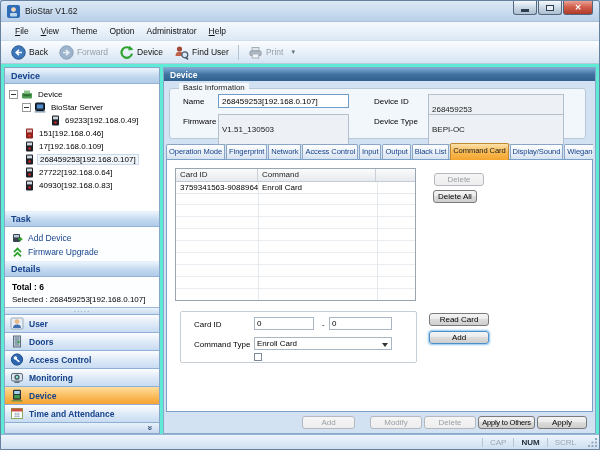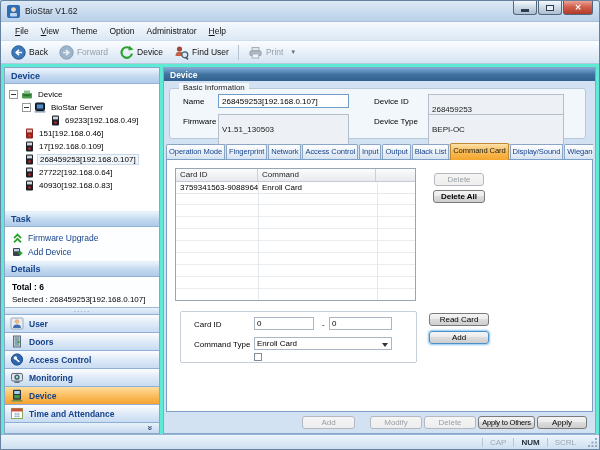--- a/index.html
+++ b/index.html
@@ -71,21 +71,21 @@
   .cc-colsep{position:absolute;top:13px;bottom:0;width:1px;background:#e4e9ee;}
   .cc-row{display:flex;height:12px;background:#fff;border-bottom:1px solid #e4e9ee;}
   .cc-cell{font-size:8px;color:#000;padding:1px 4px;white-space:nowrap;}
   .cc-cell.c1{width:82px;}.cc-cell.c2{width:118px;}
   
   .btn{display:flex;align-items:center;justify-content:center;font-family:inherit;font-size:8px;color:#000;border:1px solid #7a7a7a;border-radius:3px;background:linear-gradient(#f4f4f4,#ebebeb 45%,#dcdcdc 50%,#cecece);}
   .btn.disabled{color:#9aa0a6;border-color:#b4b9bf;background:linear-gradient(#f5f5f5,#eeeeee);}
   .btn.focused{border-color:#4d8fc9;box-shadow:0 0 2px 1px #8cc5ec;}
   
   .cc-delete{position:absolute;left:267px;top:13px;width:50px;height:13px;}
-  .cc-delete-all{position:absolute;left:266px;top:30px;width:52px;height:13px;font-weight:bold;}
+  .cc-delete-all{position:absolute;left:266px;top:30px;width:44px;height:13px;}
   .cc-read{position:absolute;left:262px;top:153px;width:60px;height:13px;}
   .cc-add{position:absolute;left:262px;top:171px;width:60px;height:13px;}
   
   .cc-form{position:absolute;left:13px;top:151px;width:237px;height:52px;border:1px solid #c6cfd8;border-radius:2px;background:#fff;}
   .fm-label{position:absolute;font-size:8px;color:#000;}
   .fm-input{position:absolute;height:13px;border:1px solid #a9b6c3;background:#fff;font-family:inherit;font-size:8px;padding:0 2px;color:#000;}
   .fm-dash{position:absolute;font-size:8px;color:#000;}
   .fm-select{position:absolute;height:13px;border:1px solid #a9b6c3;background:#fff;font-size:8px;display:flex;align-items:center;padding:0 2px;}
   .fm-select .arrow{position:absolute;right:3px;top:5px;width:0;height:0;border-left:3px solid transparent;border-right:3px solid transparent;border-top:4px solid #333;}
   .fm-check{position:absolute;width:8px;height:8px;border:1px solid #7e8c99;background:#fff;}
@@ -289,36 +289,36 @@
             </span>
           <span class="tree-label">40930[192.168.0.83]</span>
         </div>
       </div>
 
       <div class="section-header">Task</div>
       <div class="task-items">
         <div class="task-item">
           <span>
               <svg width="11" height="11">
-                <path d="M2 5.2 L5.5 1.6 L9 5.2" stroke="#2ba22b" stroke-width="1.8" fill="none"></path>
-                <path d="M2 9.4 L5.5 5.8 L9 9.4" stroke="#2ba22b" stroke-width="1.8" fill="none"></path>
-              </svg>
-            </span>
-          <span>Firmware Upgrade</span>
-        </div>
-        <div class="task-item">
-          <span>
-              <svg width="11" height="11">
                 <rect x="1" y="1" width="7" height="8" rx="1" fill="#3a4350"></rect>
                 <rect x="2" y="2" width="5" height="2.4" fill="#bcd"></rect>
                 <rect x="6.4" y="5.4" width="4" height="1.6" fill="#2ba22b"></rect>
                 <rect x="7.6" y="4.2" width="1.6" height="4" fill="#2ba22b"></rect>
               </svg>
             </span>
           <span>Add Device</span>
+        </div>
+        <div class="task-item">
+          <span>
+              <svg width="11" height="11">
+                <path d="M2 5.2 L5.5 1.6 L9 5.2" stroke="#2ba22b" stroke-width="1.8" fill="none"></path>
+                <path d="M2 9.4 L5.5 5.8 L9 9.4" stroke="#2ba22b" stroke-width="1.8" fill="none"></path>
+              </svg>
+            </span>
+          <span>Firmware Upgrade</span>
         </div>
       </div>
 
       <div class="section-header">Details</div>
       <div class="details-box">
         <div class="details-total">Total : 6</div>
         <div class="details-selected">Selected : 268459253[192.168.0.107]</div>
       </div>
 
       <div class="splitter">·····</div>

